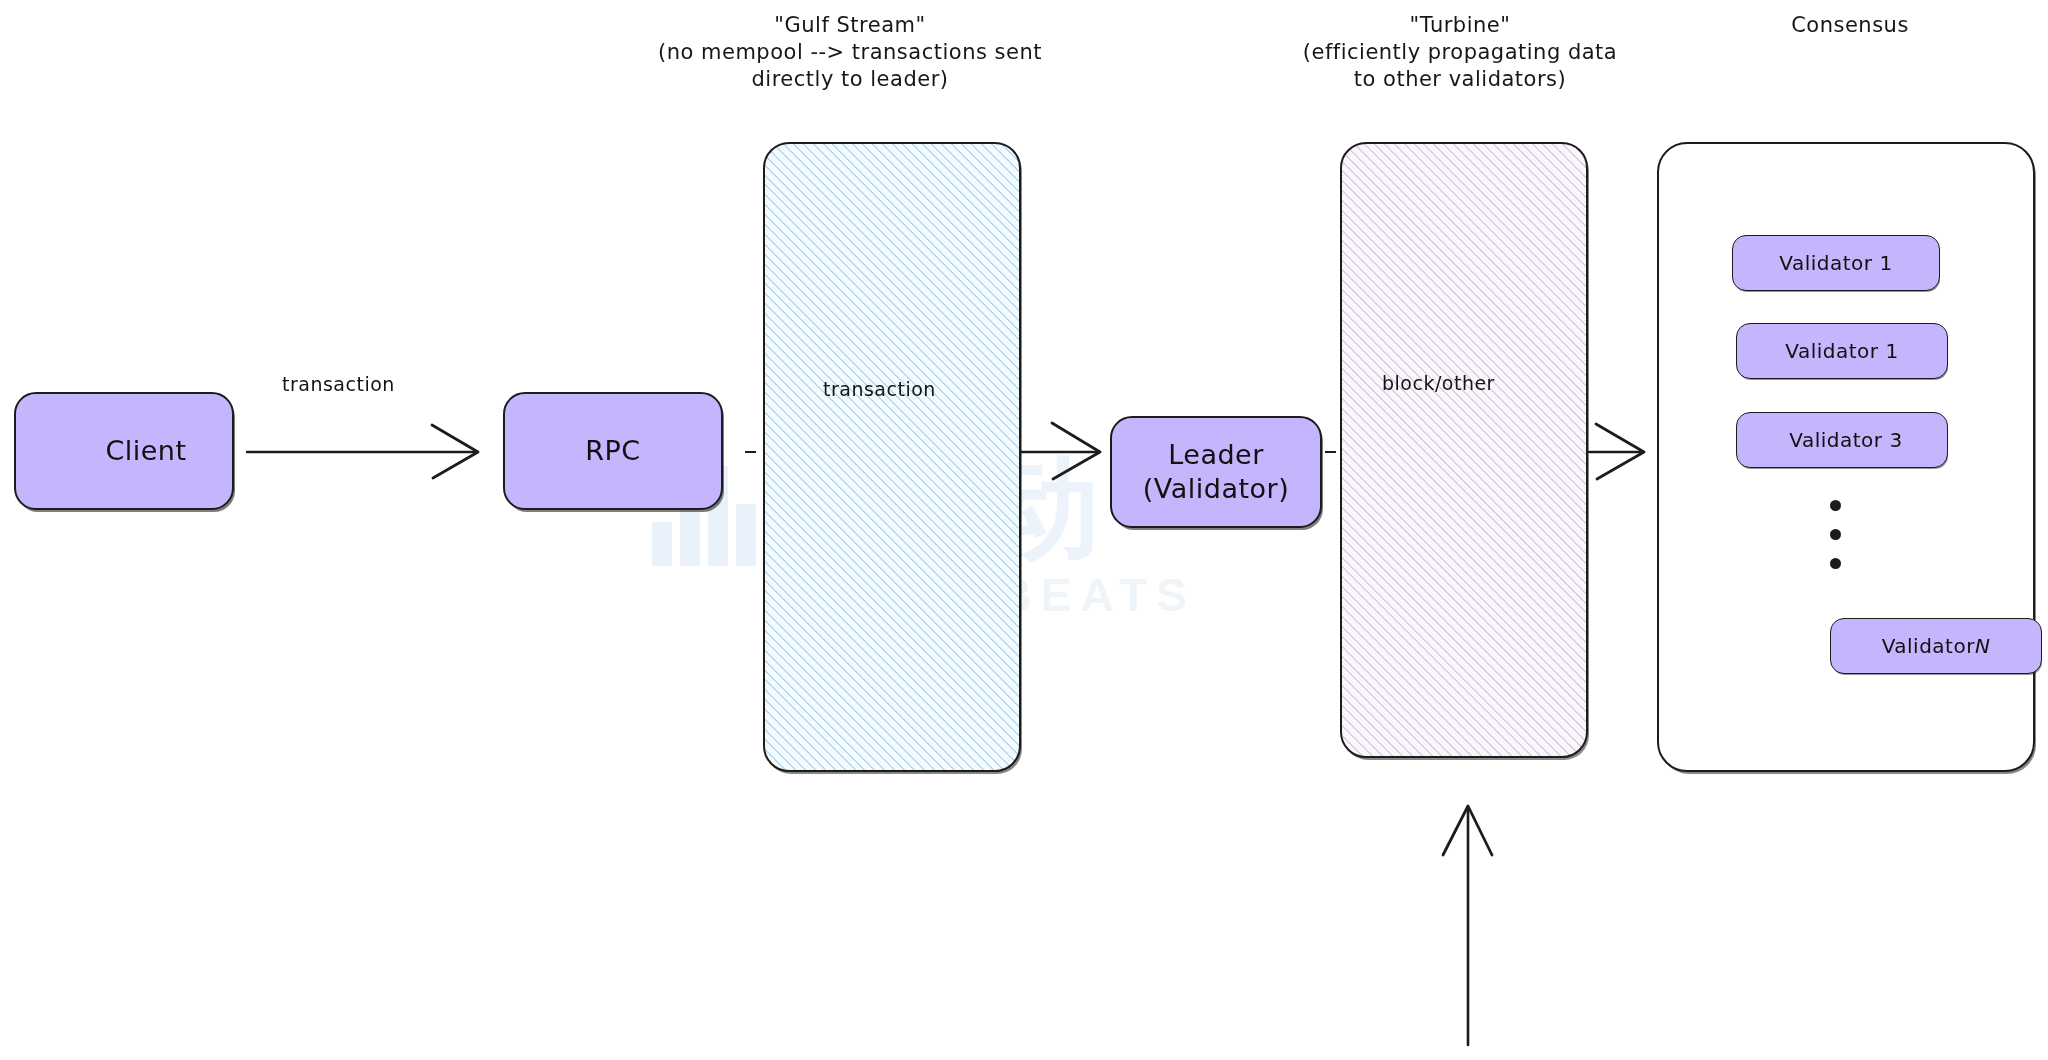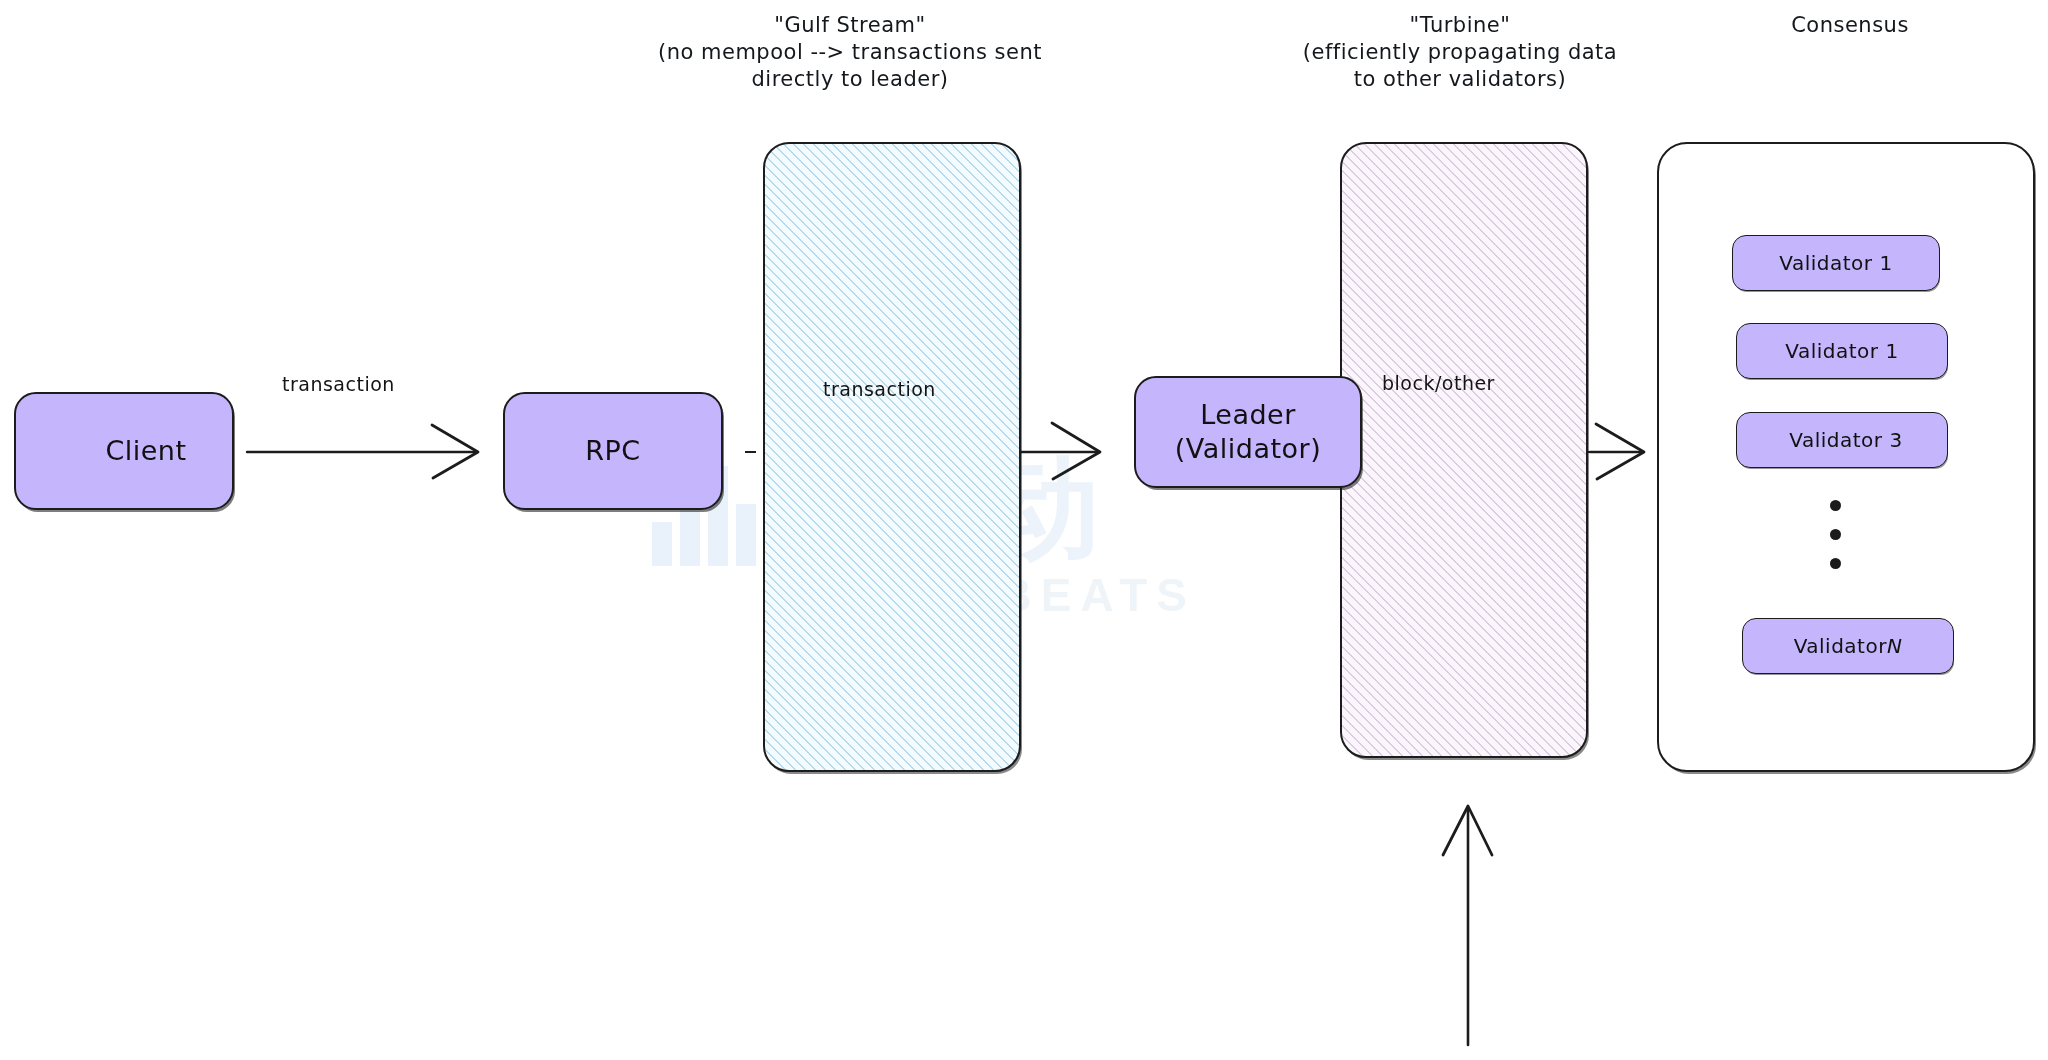--- a/index.html
+++ b/index.html
@@ -226,30 +226,30 @@
 
 <div class="band purple" style="left:1340px; top:142px; width:248px; height:616px;"></div>
 <div class="flow-label hand" style="left:1382px; top:372px; font-size:19px;">block/other</div>
 
 <div class="node hand" style="left:14px; top:392px; width:220px; height:118px;padding-left:44px;">Client</div>
 
 <div class="flow-label hand" style="left:282px; top:373px;">transaction</div>
 
 <div class="node hand" style="left:503px; top:392px; width:220px; height:118px;text-align:center;">RPC</div>
 
-<div class="node hand" style="left:1110px; top:376px; width:228px; height:112px;margin-left:24px;">Leader
+<div class="node hand" style="left:1110px; top:416px; width:212px; height:112px;">Leader
 (Validator)</div>
 
 <div class="consensus-box" style="left:1657px; top:142px; width:378px; height:630px;"></div>
 
 <div class="node small hand" style="left:1732px; top:235px; width:208px; height:56px;">Validator 1</div>
 
 <div class="node small hand" style="left:1736px; top:323px; width:212px; height:56px;">Validator 1</div>
 
 <div class="node small hand" style="left:1736px; top:412px; width:212px; height:56px;padding-left:8px;">Validator 3</div>
 
 <div class="vdots" style="left:1830px; top:500px;">
   <span></span>
     <span></span>
     <span></span>
 </div>
 
-<div class="node small hand" style="left:1742px; top:618px; width:212px; height:56px;" style2="">Validator <i>N</i></div>
+<div class="node small hand" style="left:1830px; top:618px; width:212px; height:56px;" style2="">Validator <i>N</i></div>
 
 </body></html>

